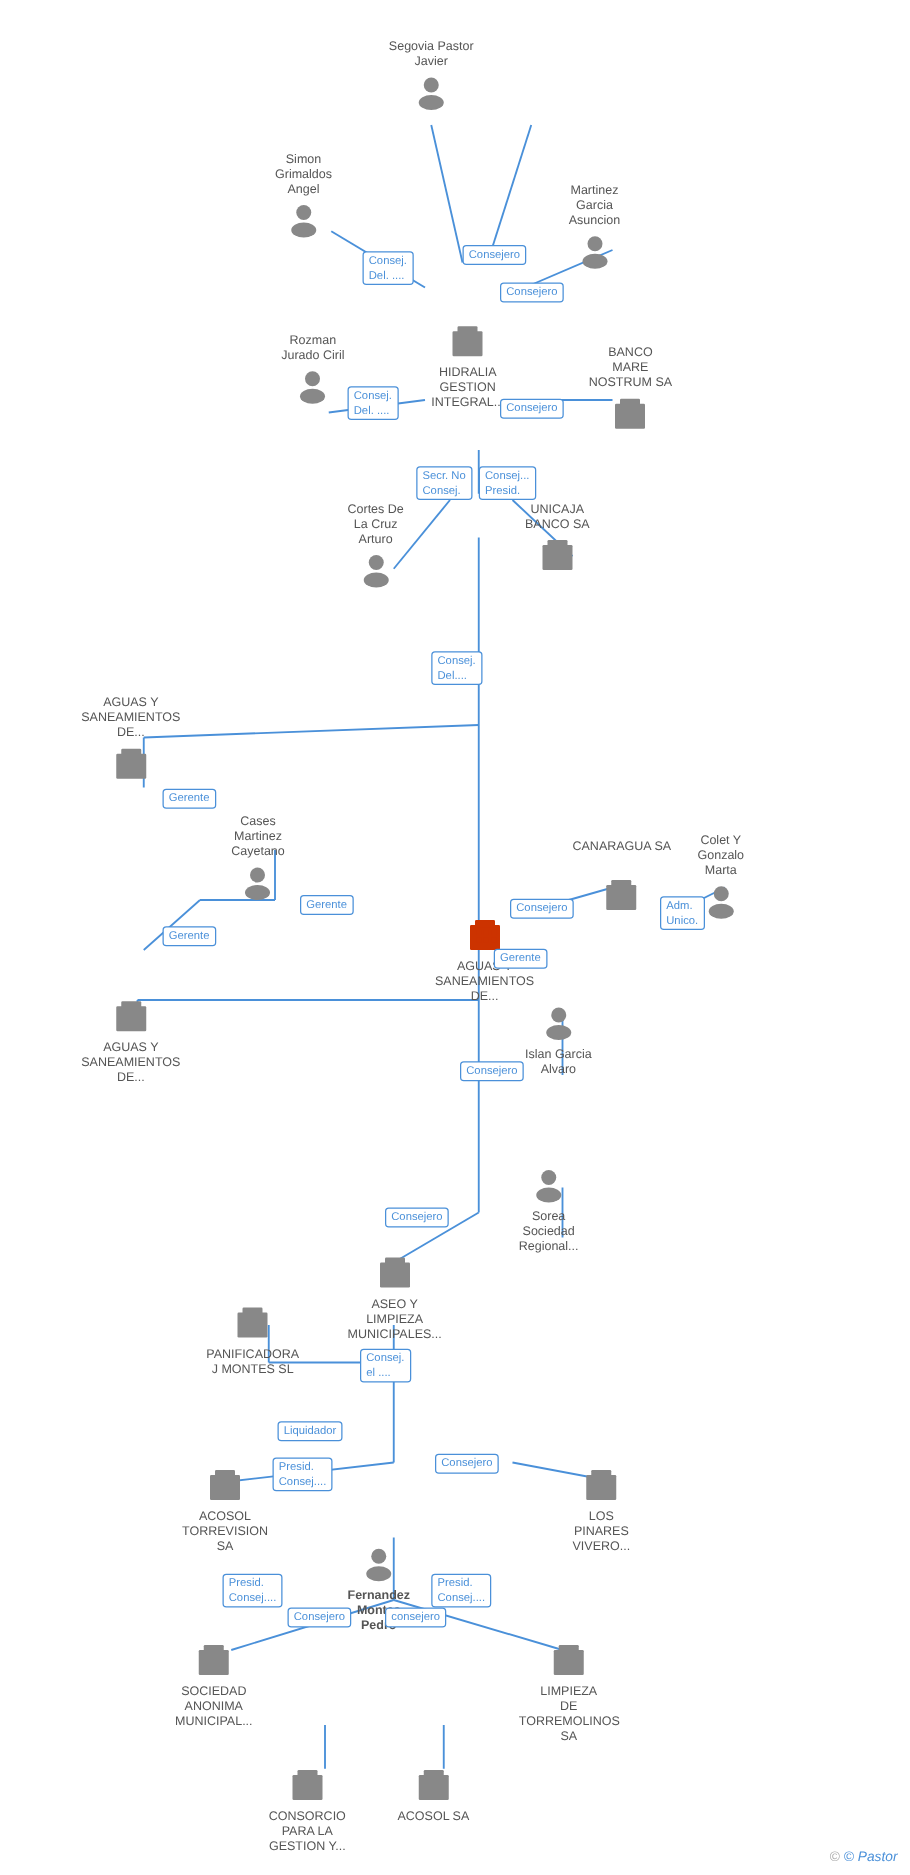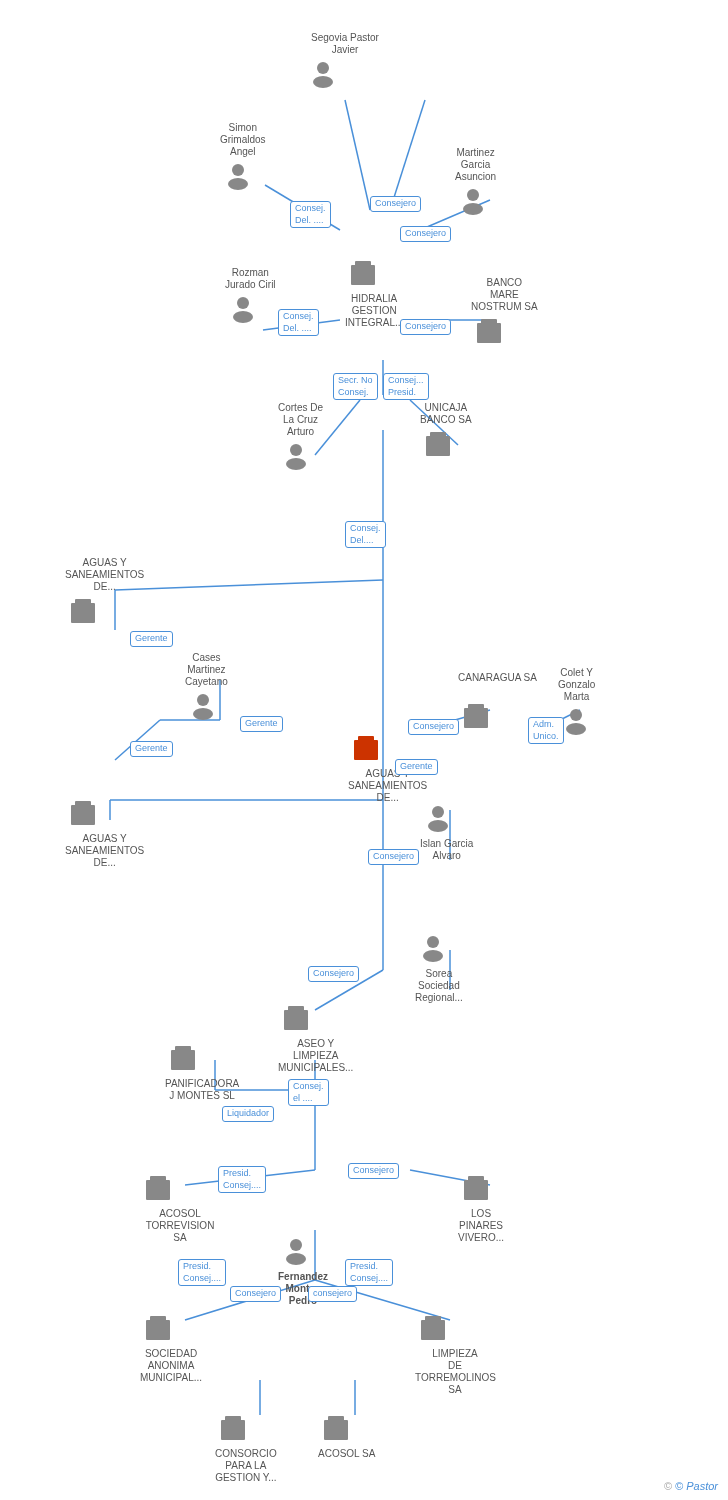--- a/index.html
+++ b/index.html
@@ -15,21 +15,21 @@
     }
     .diagram {
       position: relative;
       width: 728px;
       height: 1500px;
     }
     .node {
       position: absolute;
       display: flex;
       flex-direction: column;
-      align-items: flex-start;
+      align-items: center;
       text-align: center;
     }
     .person-icon {
       width: 36px;
       height: 36px;
       display: flex;
       align-items: center;
       justify-content: center;
     }
     .person-icon svg {
@@ -443,21 +443,21 @@
           <rect x="21" y="18" width="4" height="4"></rect>
         </svg>
     </div>
     <span class="node-label">ASEO Y<br>LIMPIEZA<br>MUNICIPALES...</span>
   </div>
 
   <div style="position:absolute;left:288px;top:1078px;">
     <span class="role-badge">Consej.<br>el ....</span>
   </div>
 
-  <div style="position:absolute;left:222px;top:1105px;">
+  <div style="position:absolute;left:222px;top:1136px;">
     <span class="role-badge">Liquidador</span>
   </div>
 
   <div class="node" style="left:165px;top:1040px;">
     <div class="building-icon">
       <svg viewBox="0 0 32 32">
           <rect x="4" y="8" width="24" height="20" rx="1"></rect>
           <rect x="8" y="4" width="16" height="6" rx="1"></rect>
           <rect x="9" y="12" width="4" height="4"></rect>
           <rect x="15" y="12" width="4" height="4"></rect>

